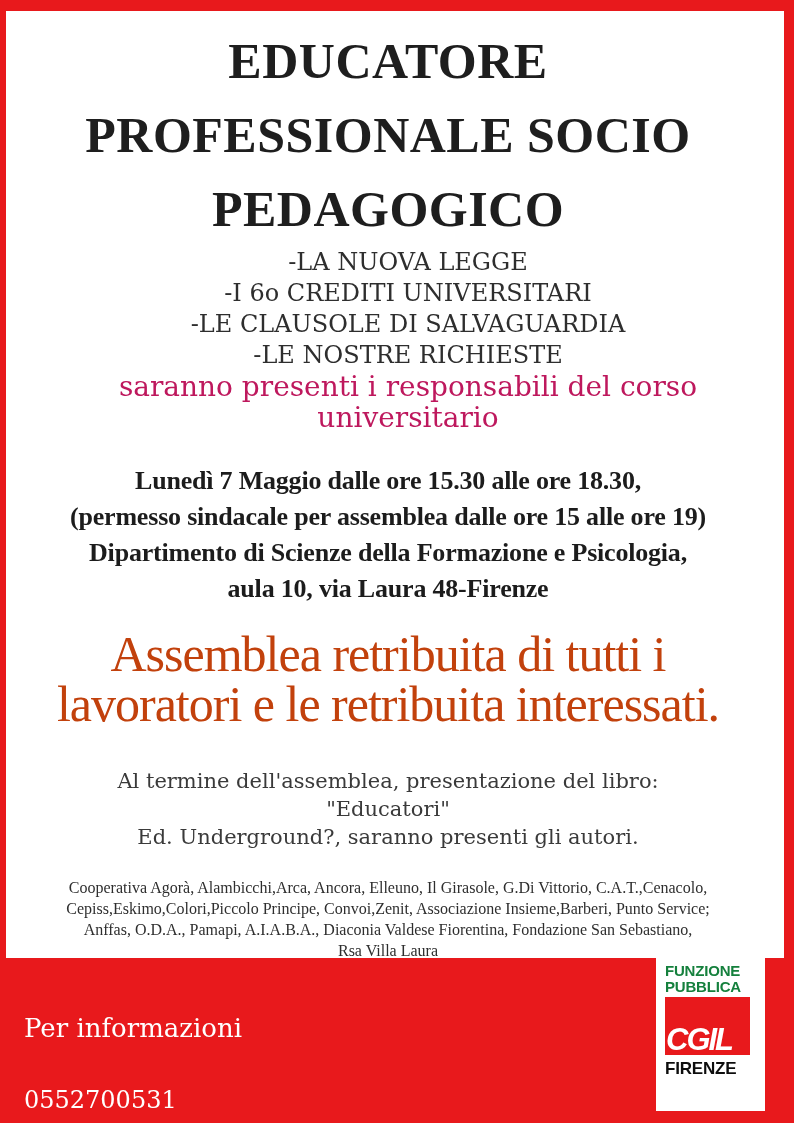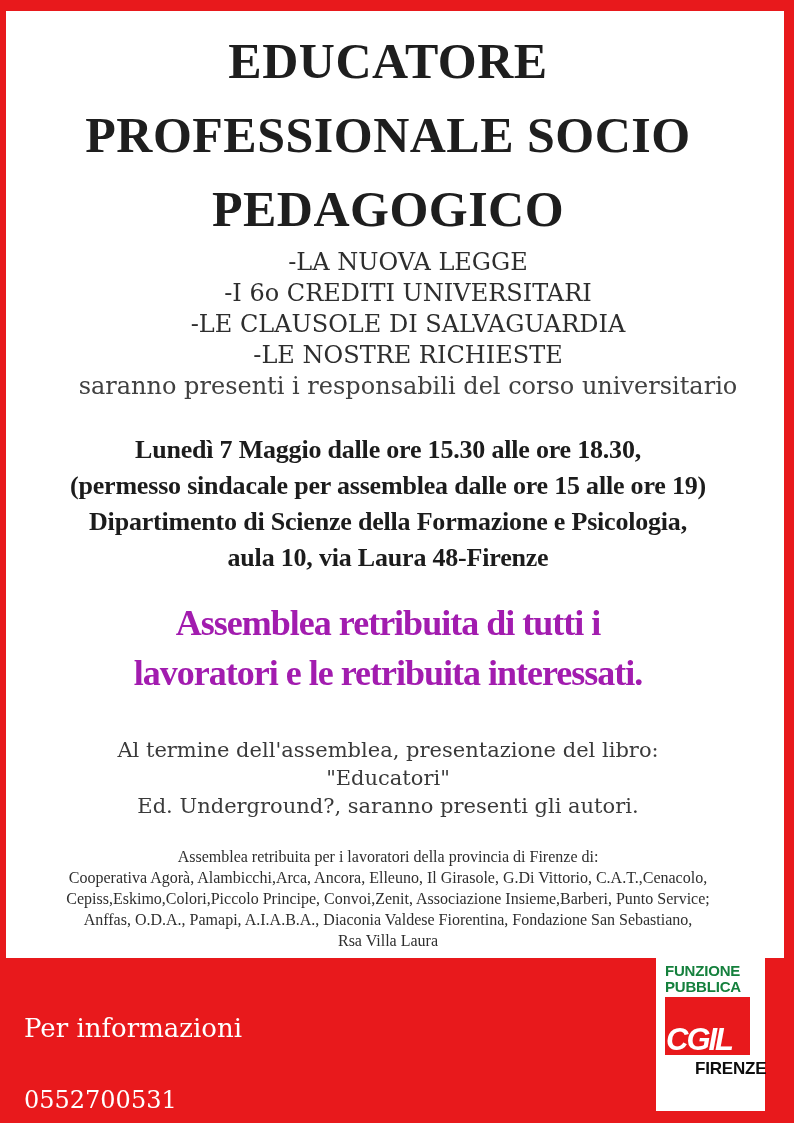--- a/index.html
+++ b/index.html
@@ -19,32 +19,32 @@
     position:absolute; top:11px; left:6px; right:24px;
     text-align:center;
   }
   .title {
     margin-top:13px;
     font-family:"Liberation Serif", serif; font-weight:700;
     font-size:50px; line-height:74px; letter-spacing:0.5px;
     color:#1e1e1e;
   }
   .agenda { margin-top:1px; font-size:24px; line-height:31px; color:#2e2e2e;padding-left:40px; }
-  .agenda-note { font-size:24px; line-height:31px; color:#404040; }
+  .agenda-note { font-size:28px; line-height:31px; color:#be185d; }
   .event {
     margin-top:30px;
     font-family:"Liberation Serif", serif; font-weight:700;
     font-size:26px; line-height:36px; letter-spacing:-0.2px;
     color:#1c1c1c;
   }
   .headline {
     margin-top:22px;
-    font-family:"Liberation Serif", serif; font-weight:700;
-    font-size:36px; line-height:50px; letter-spacing:-1px;
-    color:#a21caf;
+    font-family:"Liberation Serif", serif; font-weight:400;
+    font-size:50px; line-height:50px; letter-spacing:-1px;
+    color:#c2410c;
   }
   .book { margin-top:38px; font-size:21px; line-height:28px; color:#3a3a3a; }
   .participants {
     margin-top:26px;
     font-family:"Liberation Serif", serif;
     font-size:16px; line-height:21px; color:#2e2e2e;
   }
   
   .footer {
     position:absolute; left:0; right:0; top:958px; bottom:0;
@@ -75,21 +75,21 @@
     margin-top:3px; width:85px; height:58px; background:#e8191c;
     position:relative;
   }
   .logo-cgil {
     position:absolute; left:1px; bottom:-3px;
     font-style:italic; font-weight:700; font-size:31px;
     letter-spacing:-2px; color:#ffffff;
   }
   .logo-city {
     margin-top:4px; font-weight:700; font-size:17px;
-    letter-spacing:-0.2px; color:#0d0d0d;margin-left:30px;
+    letter-spacing:-0.2px; color:#0d0d0d;
   }
 </style>
 </head>
 <body>
 
 <div class="page">
 
   <div class="content">
 
     <div class="title">
@@ -118,21 +118,20 @@
       <div>lavoratori e le retribuita interessati.</div>
     </div>
 
     <div class="book">
       <div>Al termine dell'assemblea, presentazione del libro:</div>
       <div>"Educatori"</div>
       <div>Ed. Underground?, saranno presenti gli autori.</div>
     </div>
 
     <div class="participants">
-      <div>Assemblea retribuita per i lavoratori della provincia di Firenze di:</div>
       <div>Cooperativa Agorà, Alambicchi,Arca, Ancora, Elleuno, Il Girasole, G.Di Vittorio, C.A.T.,Cenacolo,</div>
       <div>Cepiss,Eskimo,Colori,Piccolo Principe, Convoi,Zenit, Associazione Insieme,Barberi, Punto Service;</div>
       <div>Anffas, O.D.A., Pamapi, A.I.A.B.A., Diaconia Valdese Fiorentina, Fondazione San Sebastiano,</div>
       <div>Rsa Villa Laura</div>
     </div>
 
   </div>
 
   <div class="footer">
     <div class="contact">

